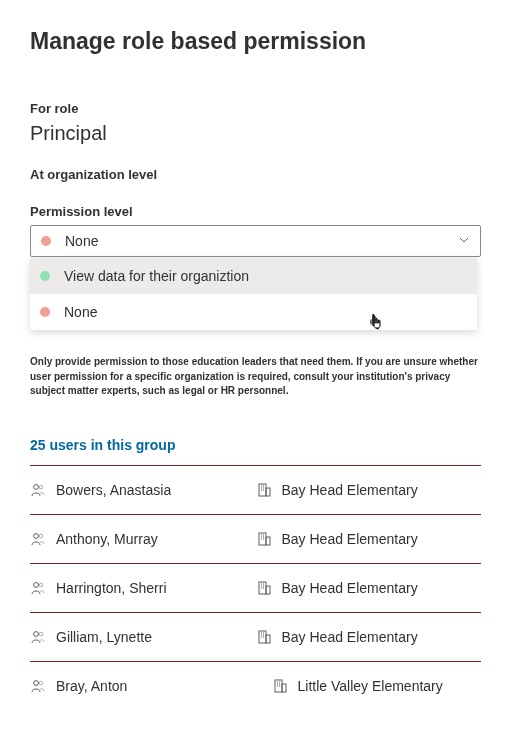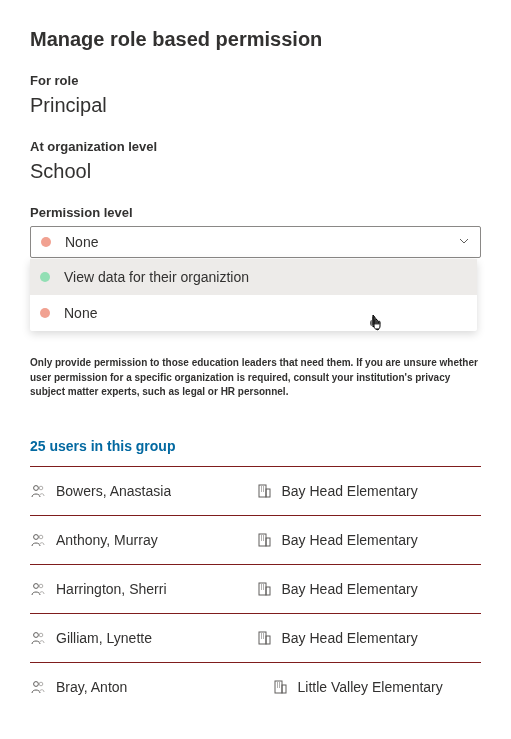--- a/index.html
+++ b/index.html
@@ -7,24 +7,24 @@
       width: 511px;
       height: 739px;
       font-family: 'Segoe UI', -apple-system, BlinkMacSystemFont, sans-serif;
       color: #323130;
       background: #fff;
     }
     .container {
       padding: 28px 30px 0 30px;
     }
     .title {
-      font-size: 20px;
+      font-size: 23px;
       font-weight: 600;
       color: #323130;
-      margin-bottom: 22px;
+      margin-bottom: 46px;
     }
     .field-group {
       margin-bottom: 22px;
     }
     .field-label {
       font-size: 13px;
       font-weight: 600;
       color: #323130;
       margin-bottom: 6px;
     }
@@ -171,21 +171,20 @@
 <div class="container">
   <h1 class="title">Manage role based permission</h1>
 
   <div class="field-group">
     <div class="field-label">For role</div>
     <div class="field-value">Principal</div>
   </div>
 
   <div class="field-group">
     <div class="field-label">At organization level</div>
-    <div class="field-value">School</div>
   </div>
 
   <div class="field-group" style="margin-bottom:0;">
     <div class="field-label">Permission level</div>
     <div class="select-wrapper">
       <div class="select-box">
         <span class="dot red"></span>
         <span class="select-text">None</span>
         <span class="chevron">
           <svg width="12" height="12" viewBox="0 0 12 12">

